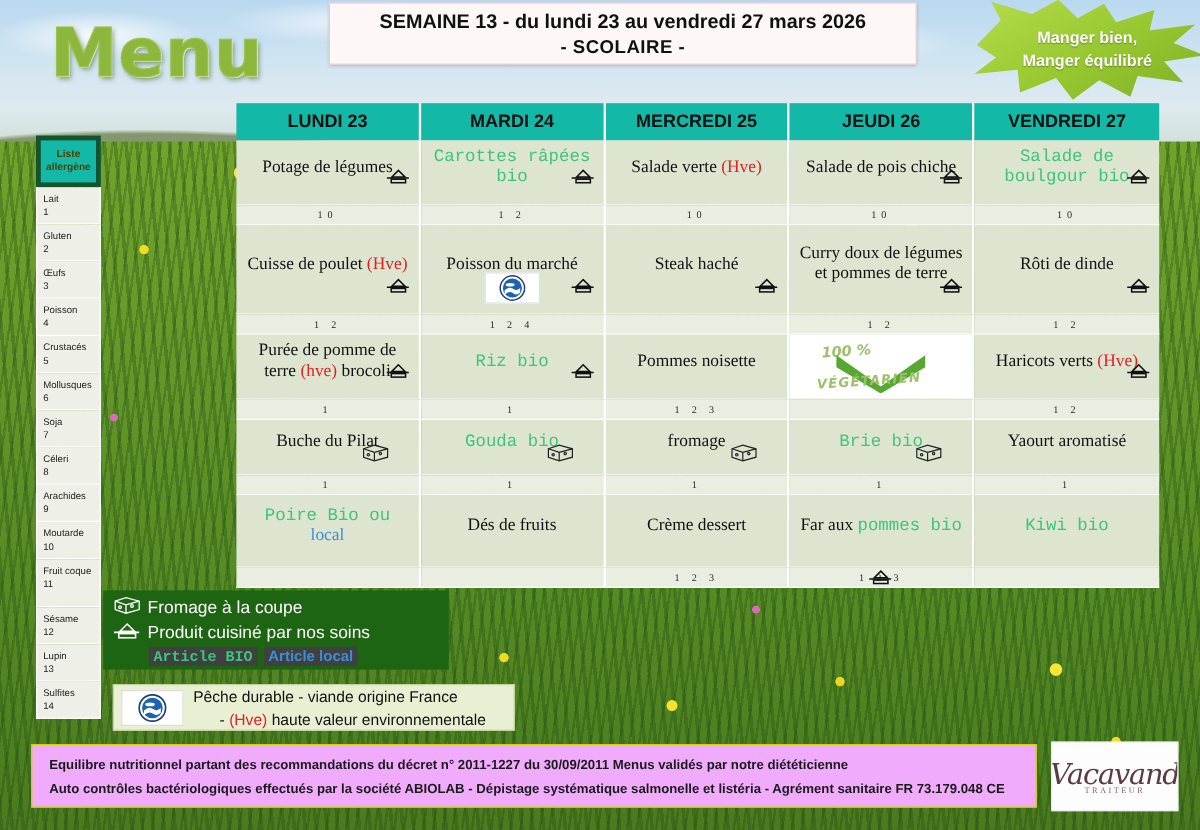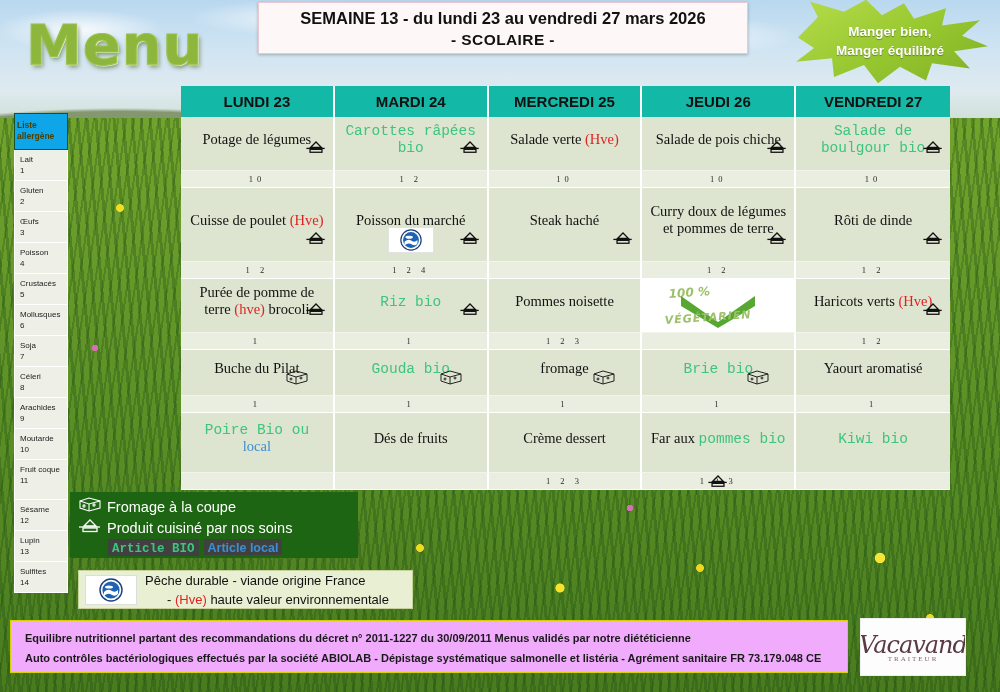--- a/index.html
+++ b/index.html
@@ -65,21 +65,21 @@
       radial-gradient(circle 8px at 880px 440px, #f7e634 0 60%, rgba(247,230,52,0) 70%),
       radial-gradient(circle 6px at 930px 500px, #f1da22 0 60%, rgba(241,218,34,0) 70%),
       radial-gradient(circle 5px at 95px 230px, #d66fb4 0 60%, rgba(214,111,180,0) 70%),
       radial-gradient(circle 5px at 300px 360px, #c85fa8 0 60%, rgba(200,95,168,0) 70%),
       radial-gradient(circle 5px at 630px 390px, #d66fb4 0 60%, rgba(214,111,180,0) 70%),
       radial-gradient(circle 5px at 810px 330px, #c85fa8 0 60%, rgba(200,95,168,0) 70%),
       radial-gradient(circle 5px at 470px 510px, #d66fb4 0 60%, rgba(214,111,180,0) 70%);
   }
 
   
-  .layer { position:absolute; z-index:5; }
+  .layer { position:absolute; z-index:5;margin-left:16px; }
 
   
   #menu-title{
     left:26px; top:14px; width:200px; height:62px;
     font-size:56px; font-weight:bold; color:#8db63c;
     font-family:"DejaVu Sans", sans-serif;
     letter-spacing:1px; line-height:62px;
     text-shadow: 1px 1px 0 #e9f3cd, 2px 3px 4px rgba(60,90,20,.55);
     -webkit-text-stroke:1px #9cc24a;
   }
@@ -111,23 +111,23 @@
   }
   #star-badge .txt{
     position:absolute; left:0; right:0; top:24px;
     text-align:center; color:#fff; font-weight:bold; font-size:13.5px;
     line-height:19px; text-shadow:0 1px 1px rgba(0,0,0,.35);
   }
 
   
   #allergen-list{ left:14px; top:113px; width:54px; }
   #allergen-list .head{
-    background:#0ea5e9; color:#4b4000; font-weight:bold; font-size:8.5px;
-    padding:6px 2px 7px; line-height:11px;
-    border:1px solid #14532d;
+    background:#14b8a6; color:#4b4000; font-weight:bold; font-size:8.5px;
+    text-align:center; padding:6px 2px 7px; line-height:11px;
+    border:4px solid #14532d;
   }
   #allergen-list .item{
     background:#eef0e8; border:1px solid #ffffff; border-top:none;
     font-size:8px; color:#1c1c1c; padding:4px 4px 4px 5px; line-height:11px;
     min-height:28px;
   }
   #allergen-list .item.tall{ min-height:40px; }
 
   
   #menu-table{

